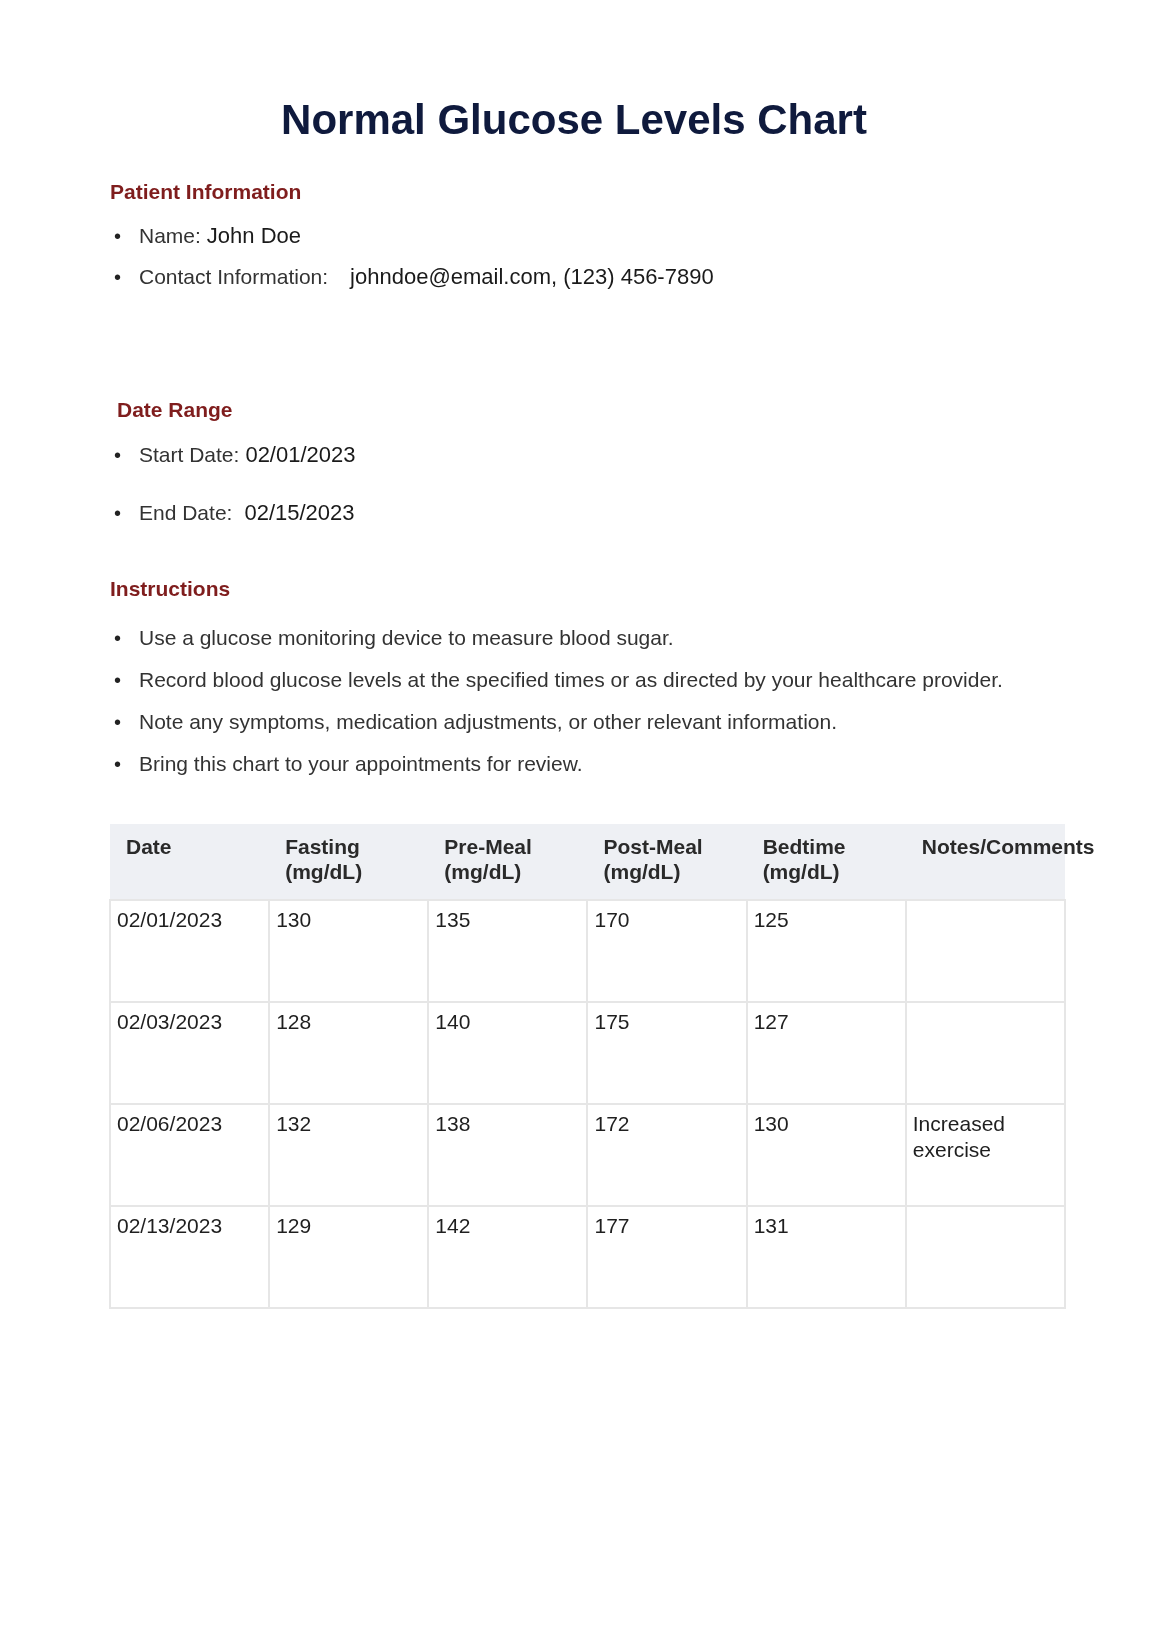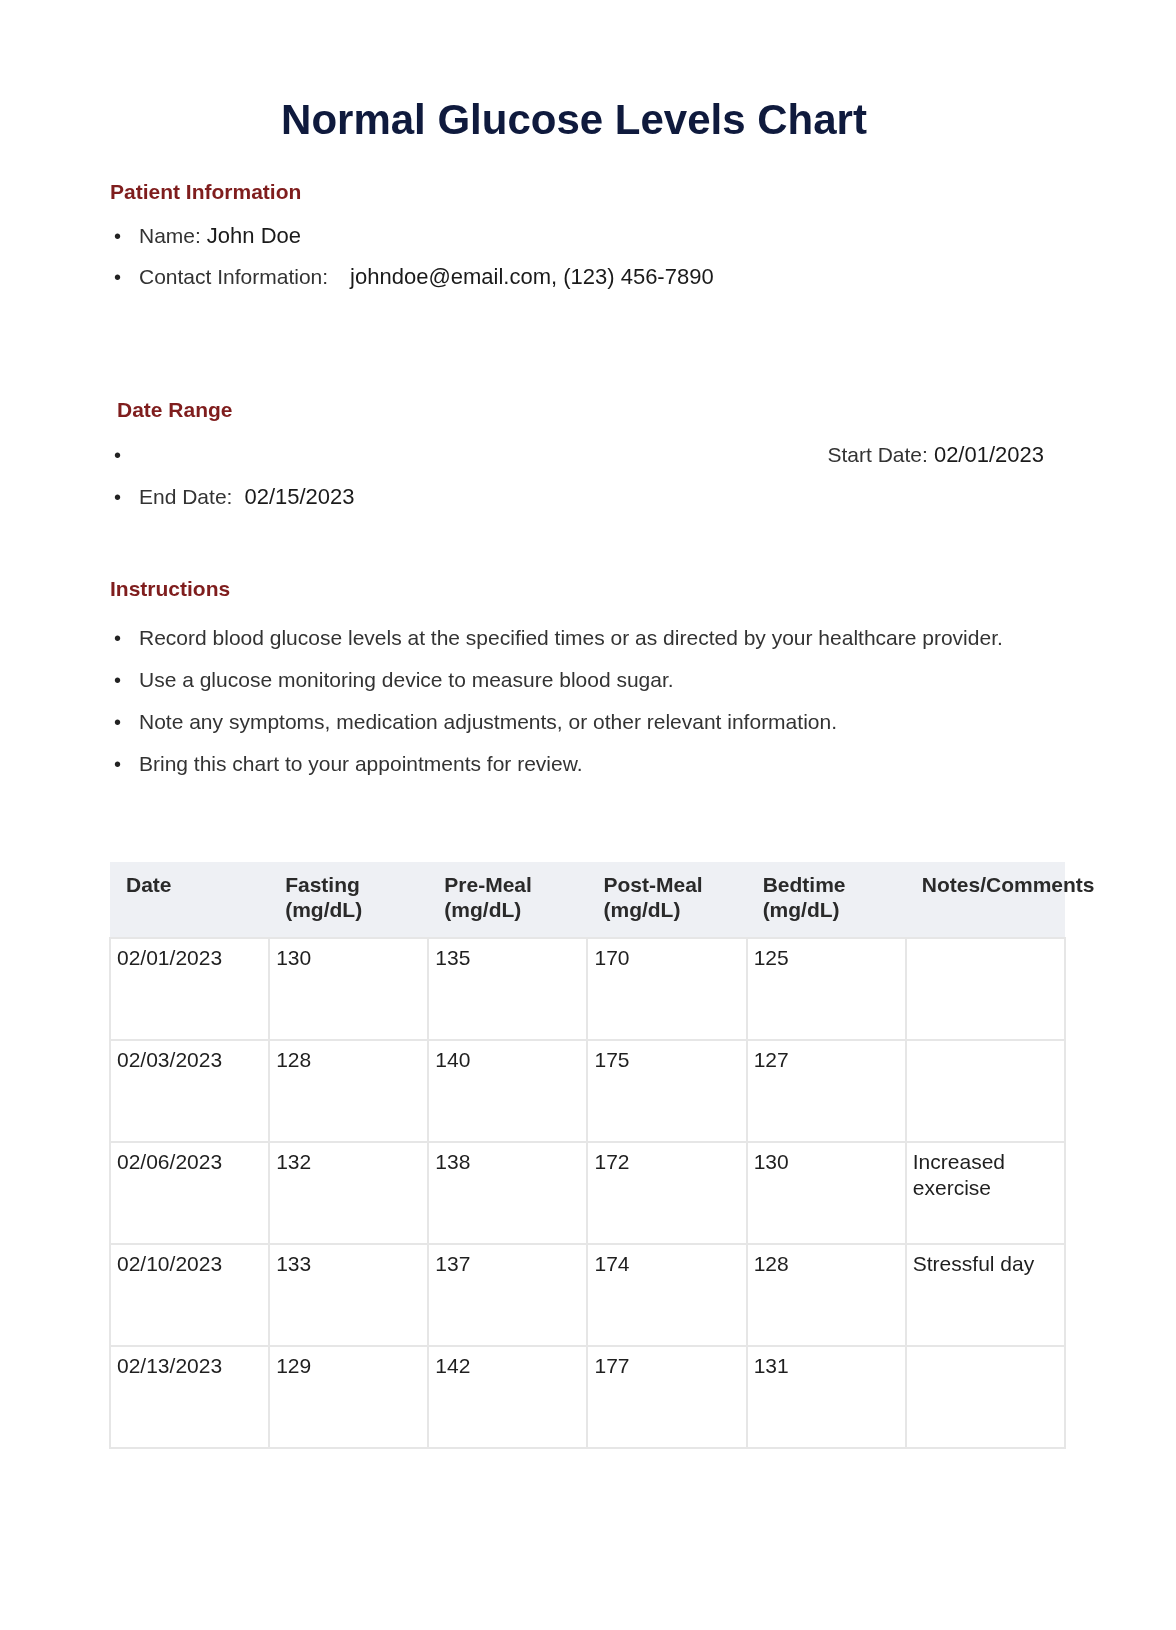--- a/index.html
+++ b/index.html
@@ -3,45 +3,45 @@
 <meta charset="utf-8">
 <style>
   html, body { margin:0; padding:0; background:#ffffff; }
   body { width:1176px; height:1630px; position:relative; font-family:"Liberation Sans", sans-serif; color:#2b2b2b; }
   .title { position:absolute; top:96px; left:0; width:1148px; text-align:center; font-size:42px; font-weight:bold; color:#0f1a3d; margin:0; }
   .section-h { position:absolute; left:110px; font-size:21px; font-weight:bold; color:#7f1d1d; margin:0; }
   ul.blist { position:absolute; left:104px; margin:0; padding:0; list-style:none; width:940px; }
   ul.blist li { position:relative; padding-left:35px; font-size:21px; color:#333; line-height:28px; }
   ul.blist li::before { content:"•"; position:absolute; left:10px; top:0; font-size:20px; color:#222; }
   .val { color:#1a1a1a; font-size:22px; margin-left:6px; }
-  table.data { position:absolute; top:862px; left:109px; width:957px; border-collapse:collapse; table-layout:fixed; }
+  table.data { position:absolute; top:824px; left:109px; width:957px; border-collapse:collapse; table-layout:fixed; }
   table.data th { background:#eef0f4; text-align:left; vertical-align:top; font-size:21px; font-weight:bold; color:#2a2a2a; padding:10px 16px 10px 16px; height:55px; line-height:25px; border:none; }
   table.data td { vertical-align:top; font-size:21px; color:#1f1f1f; padding:6px 6px; height:88px; line-height:26px; border:2px solid #e6e6e6; }
 </style>
 </head>
 <body>
 
 <h1 class="title">Normal Glucose Levels Chart</h1>
 
 <h2 class="section-h" style="top:180px;">Patient Information</h2>
 <ul class="blist" style="top:222px;">
   <li style="margin-bottom:13px;"><span>Name:</span><span class="val">John Doe</span></li>
   <li><span>Contact Information:</span><span class="val" style="margin-left:22px;">johndoe@email.com, (123) 456-7890</span></li>
 </ul>
 
 <h2 class="section-h" style="top:398px;margin-left:7px;">Date Range</h2>
 <ul class="blist" style="top:441px;">
-  <li style="margin-bottom:14px;text-align:right;"><span>Start Date:</span><span class="val">02/01/2023</span></li>
+  <li style="margin-bottom:30px;"><span>Start Date:</span><span class="val">02/01/2023</span></li>
   <li><span>End Date:</span><span class="val" style="margin-left:12px;">02/15/2023</span></li>
 </ul>
 
 <h2 class="section-h" style="top:577px;">Instructions</h2>
 <ul class="blist" style="top:624px; width:900px;">
+  <li style="margin-bottom:14px;"><span>Use a glucose monitoring device to measure blood sugar.</span></li>
   <li style="margin-bottom:14px;"><span>Record blood glucose levels at the specified times or as directed by your healthcare provider.</span></li>
-  <li style="margin-bottom:14px;"><span>Use a glucose monitoring device to measure blood sugar.</span></li>
   <li style="margin-bottom:14px;"><span>Note any symptoms, medication adjustments, or other relevant information.</span></li>
   <li><span>Bring this chart to your appointments for review.</span></li>
 </ul>
 
 <table class="data">
   <thead>
     <tr>
       <th>Date</th>
       <th>Fasting (mg/dL)</th>
       <th>Pre-Meal (mg/dL)</th>
@@ -69,28 +69,20 @@
     </tr>
     <tr>
       <td>02/06/2023</td>
       <td>132</td>
       <td>138</td>
       <td>172</td>
       <td>130</td>
       <td>Increased exercise</td>
     </tr>
     <tr>
-      <td>02/10/2023</td>
-      <td>133</td>
-      <td>137</td>
-      <td>174</td>
-      <td>128</td>
-      <td>Stressful day</td>
-    </tr>
-    <tr>
       <td>02/13/2023</td>
       <td>129</td>
       <td>142</td>
       <td>177</td>
       <td>131</td>
       <td></td>
     </tr>
   </tbody>
 </table>
 

